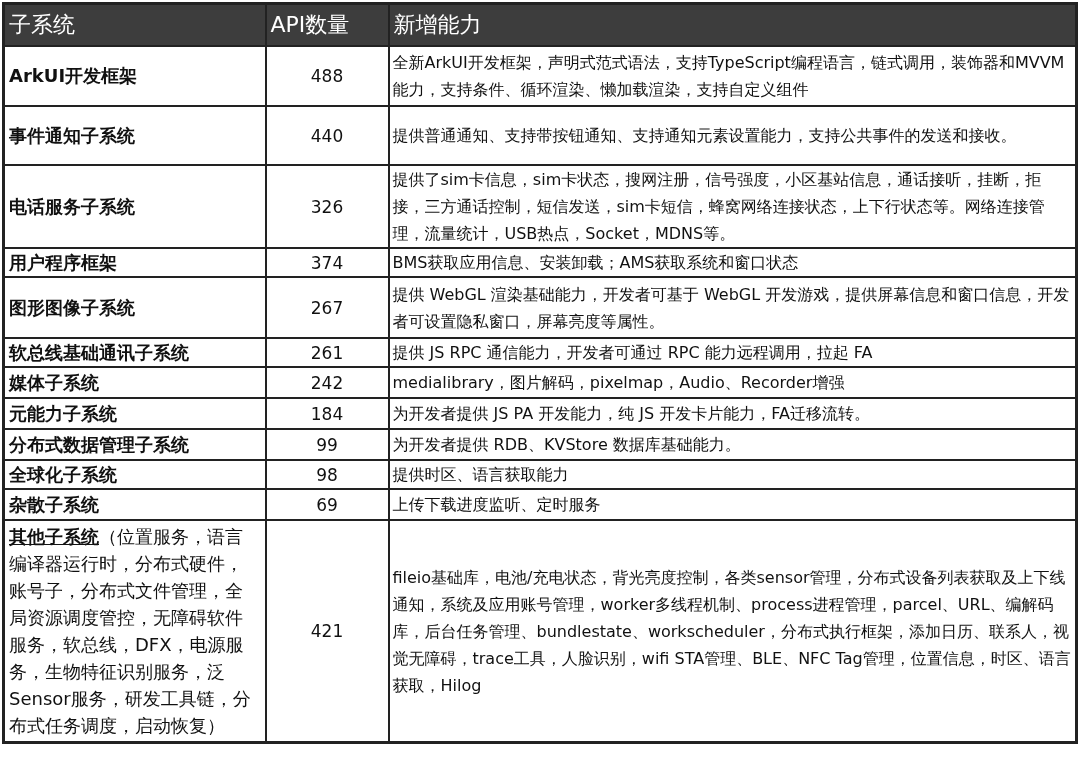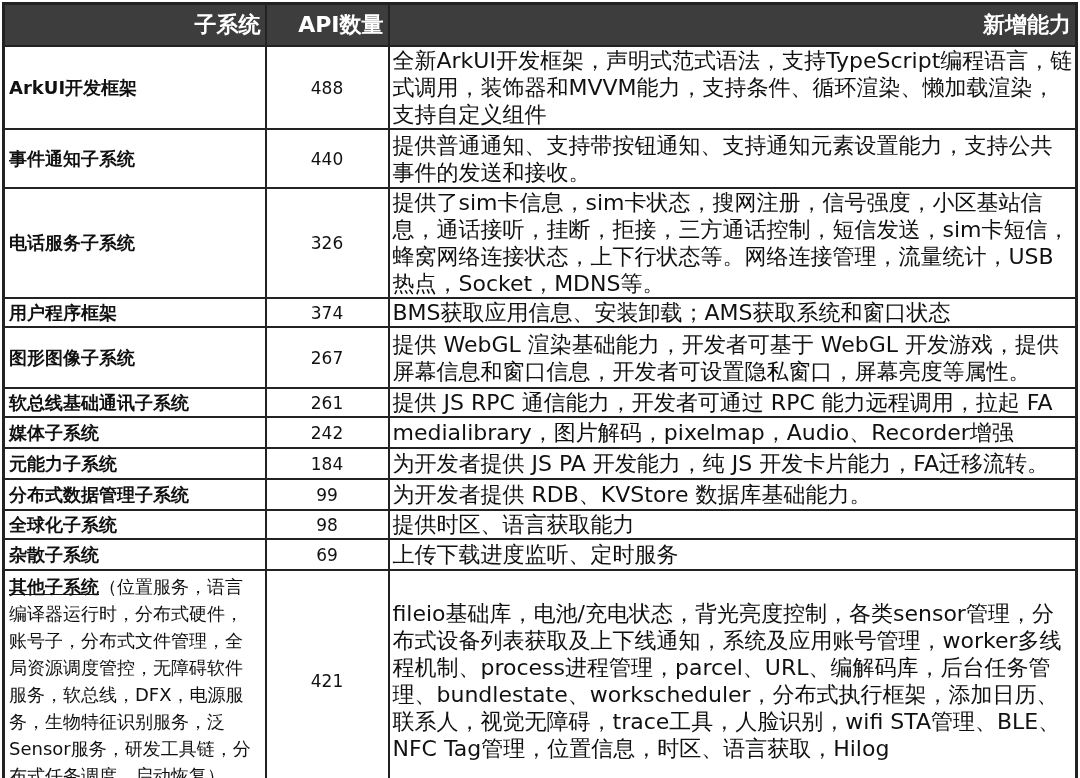--- a/index.html
+++ b/index.html
@@ -12,39 +12,39 @@
     border:3px solid #222;
   }
   .api-table th, .api-table td {
     border:2px solid #222;
     padding:0 4px;
     color:#111;
   }
   .api-table thead th {
     background:#3d3d3d;
     color:#ffffff;
-    font-weight:bold;
+    font-weight:normal;
     font-size:22px;
     height:40px;
-    text-align:right;
+    text-align:left;
   }
   .col-sub { width:262px; }
   .col-num { width:123px; }
   td.sub {
     text-align:left;
     font-weight:bold;
     font-size:18px;
   }
   td.num {
     text-align:center;
     font-size:17px;
   }
   td.desc {
     text-align:left;
-    font-size:22px;
+    font-size:16px;
     line-height:27px;
     padding-left:3px;
     padding-right:2px;
     word-break:break-all;
   }
   td.sub-left {
     text-align:left;
     font-size:18px;
     line-height:27px;
     padding:2px 4px;

